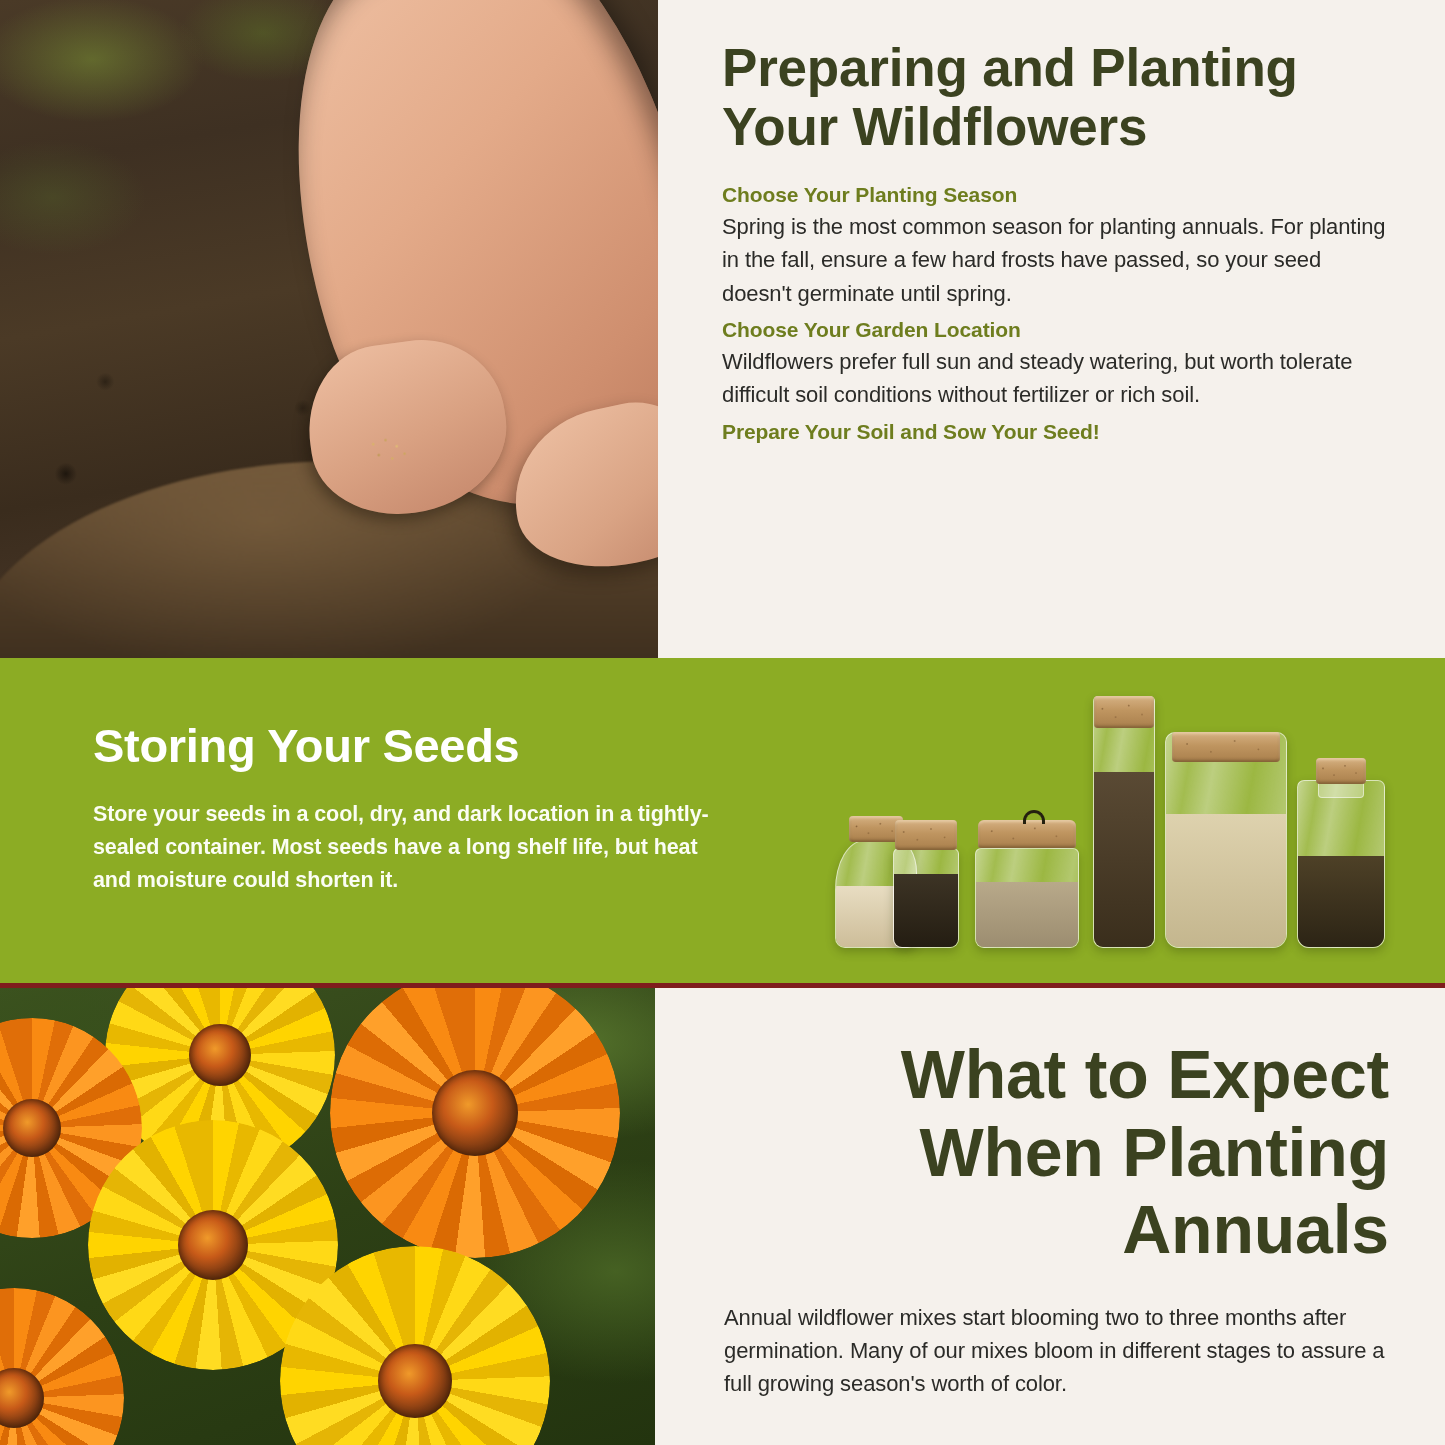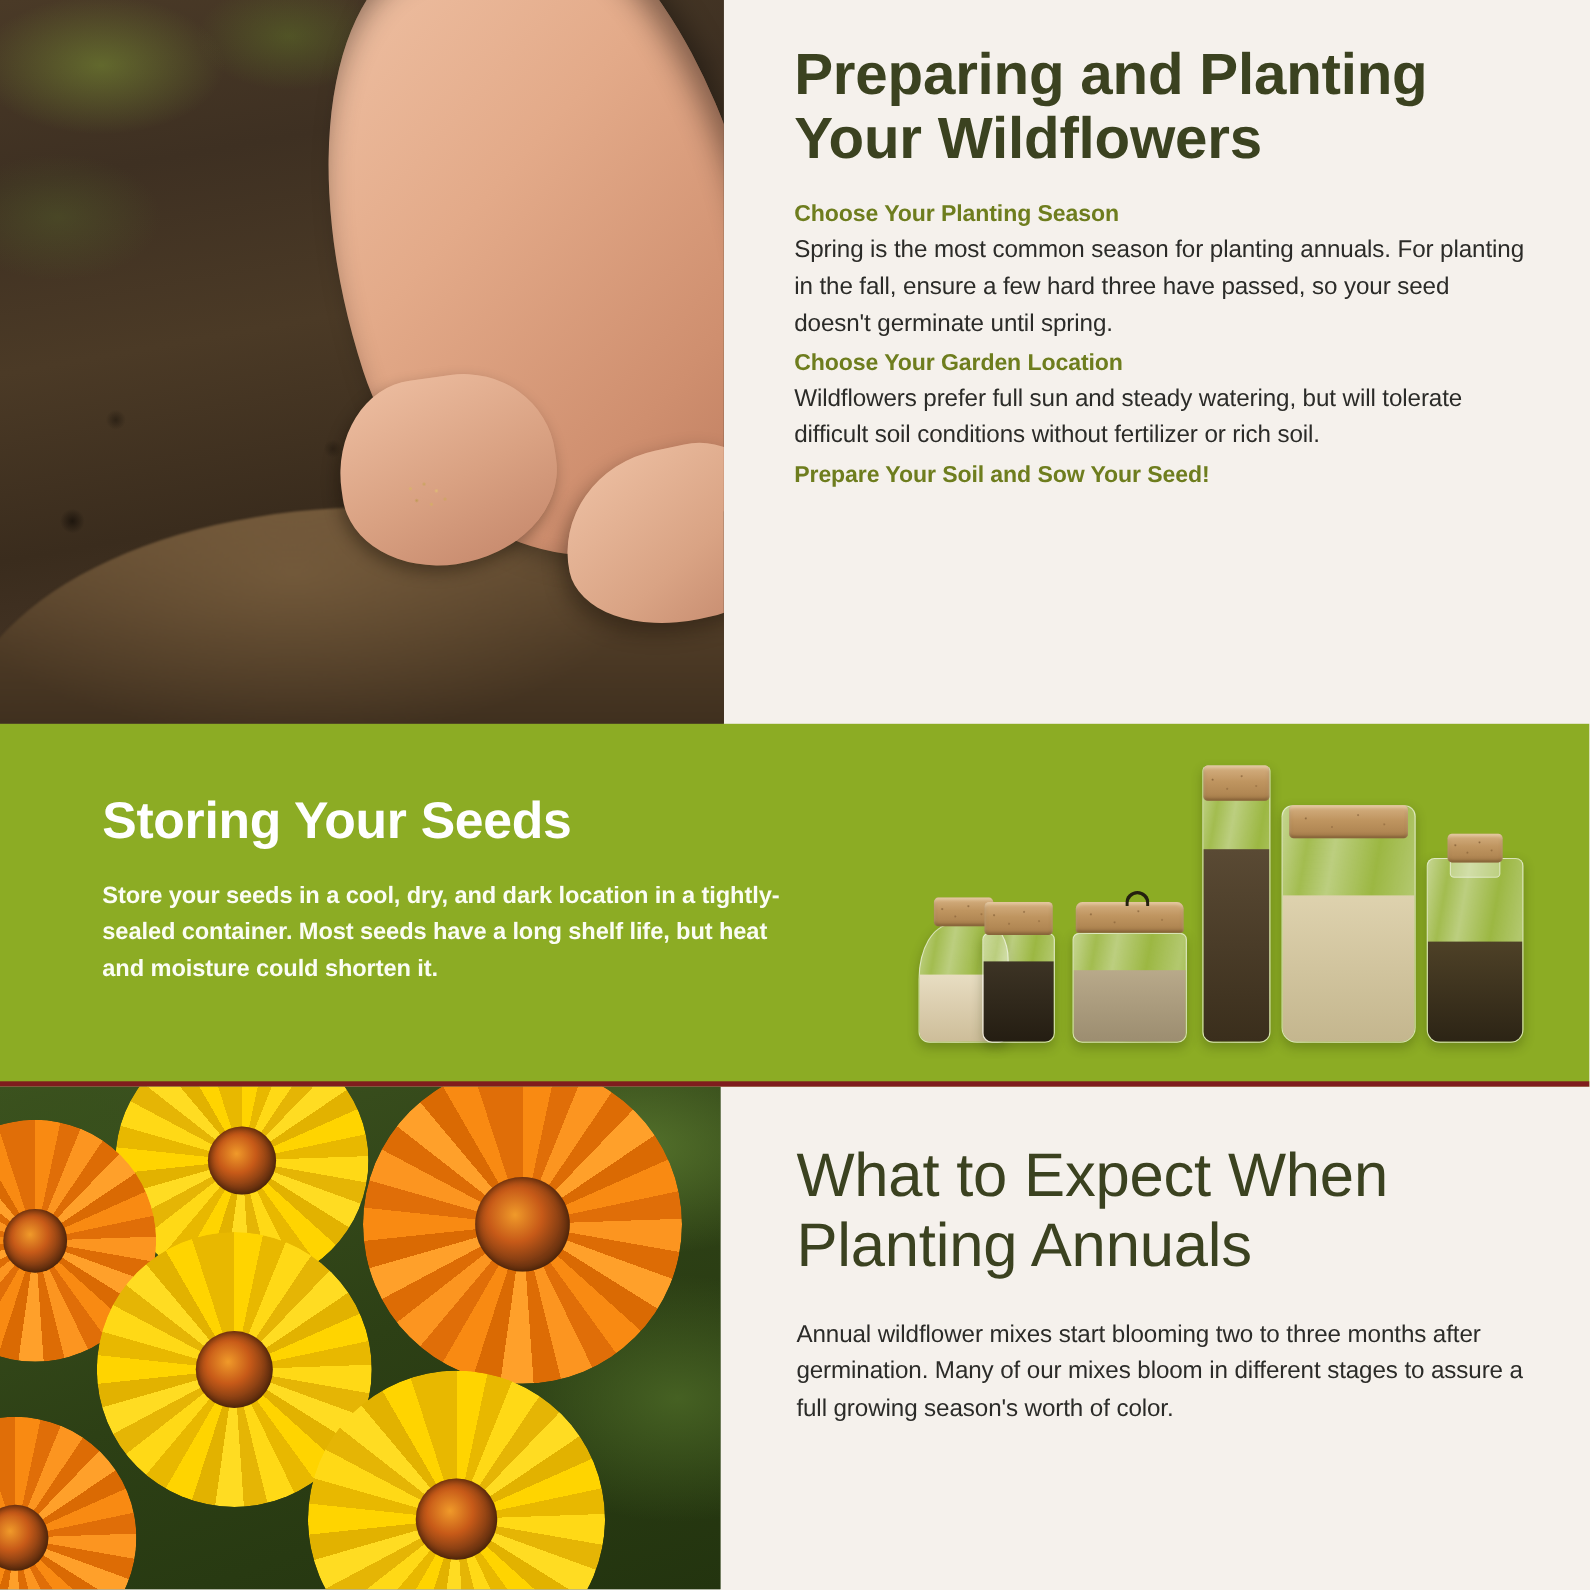--- a/index.html
+++ b/index.html
@@ -340,26 +340,27 @@
             mask-image: radial-gradient(circle, #000 22%, #000 92%, transparent 96%);
   }
 
   .text-bottom {
     position: absolute;
     left: 655px; top: 0;
     width: 790px; height: 457px;
     padding: 48px 56px 0 69px;
   }
   h2.big-title-2 {
-    font-size: 56px;
+    font-size: 68px;
     line-height: 1.14;
-    font-weight: 400;
+    font-weight: 700;
     color: #3B4220;
     letter-spacing: -0.2px;
     margin-bottom: 32px;
+    text-align: right;
   }
 </style>
 </head>
 <body>
 
 <div class="page">
 
   <div class="section-top">
 
     <div class="photo-soil">
@@ -370,26 +371,26 @@
       <div class="hand-fingers"></div>
       <div class="hand-second"></div>
       <div class="seed-cluster"></div>
     </div>
 
     <div class="text-top">
       <h1 class="big-title">Preparing and Planting Your Wildflowers</h1>
 
       <div class="block">
         <div class="sub-head">Choose Your Planting Season</div>
-        <p class="body-copy">Spring is the most common season for planting annuals. For planting in the fall, ensure a few hard three have passed, so your seed doesn't germinate until spring.</p>
+        <p class="body-copy">Spring is the most common season for planting annuals. For planting in the fall, ensure a few hard frosts have passed, so your seed doesn't germinate until spring.</p>
       </div>
 
       <div class="block">
         <div class="sub-head">Choose Your Garden Location</div>
-        <p class="body-copy">Wildflowers prefer full sun and steady watering, but will tolerate difficult soil conditions without fertilizer or rich soil.</p>
+        <p class="body-copy">Wildflowers prefer full sun and steady watering, but worth tolerate difficult soil conditions without fertilizer or rich soil.</p>
       </div>
 
       <div class="block">
         <div class="sub-head">Prepare Your Soil and Sow Your Seed!</div>
       </div>
     </div>
   </div>
 
   <div class="section-green">
 

